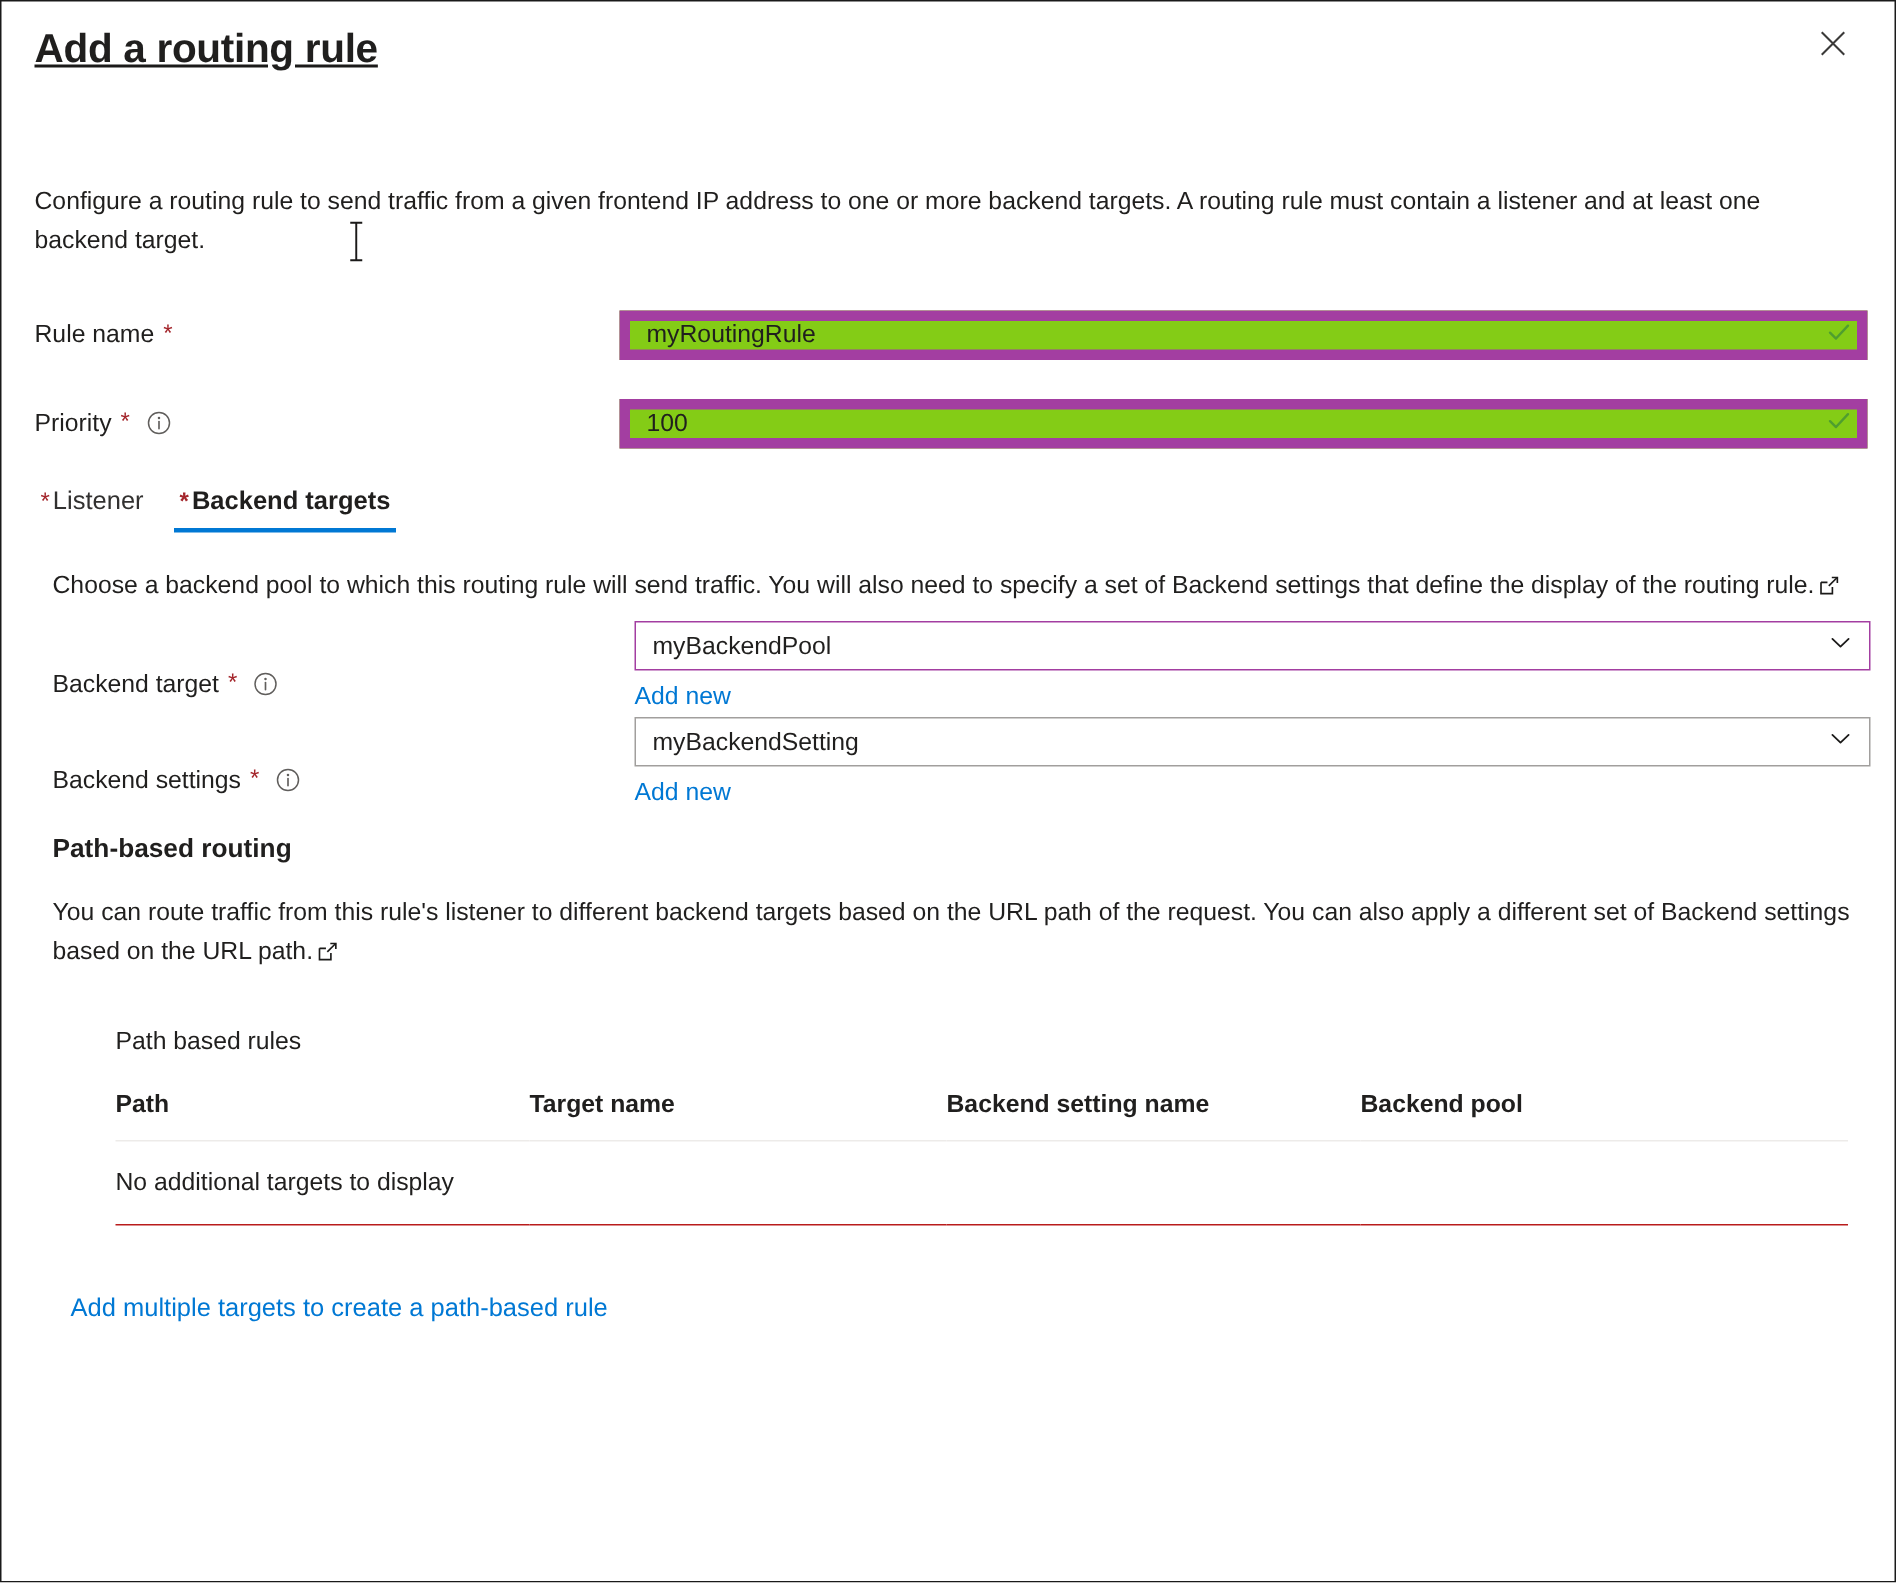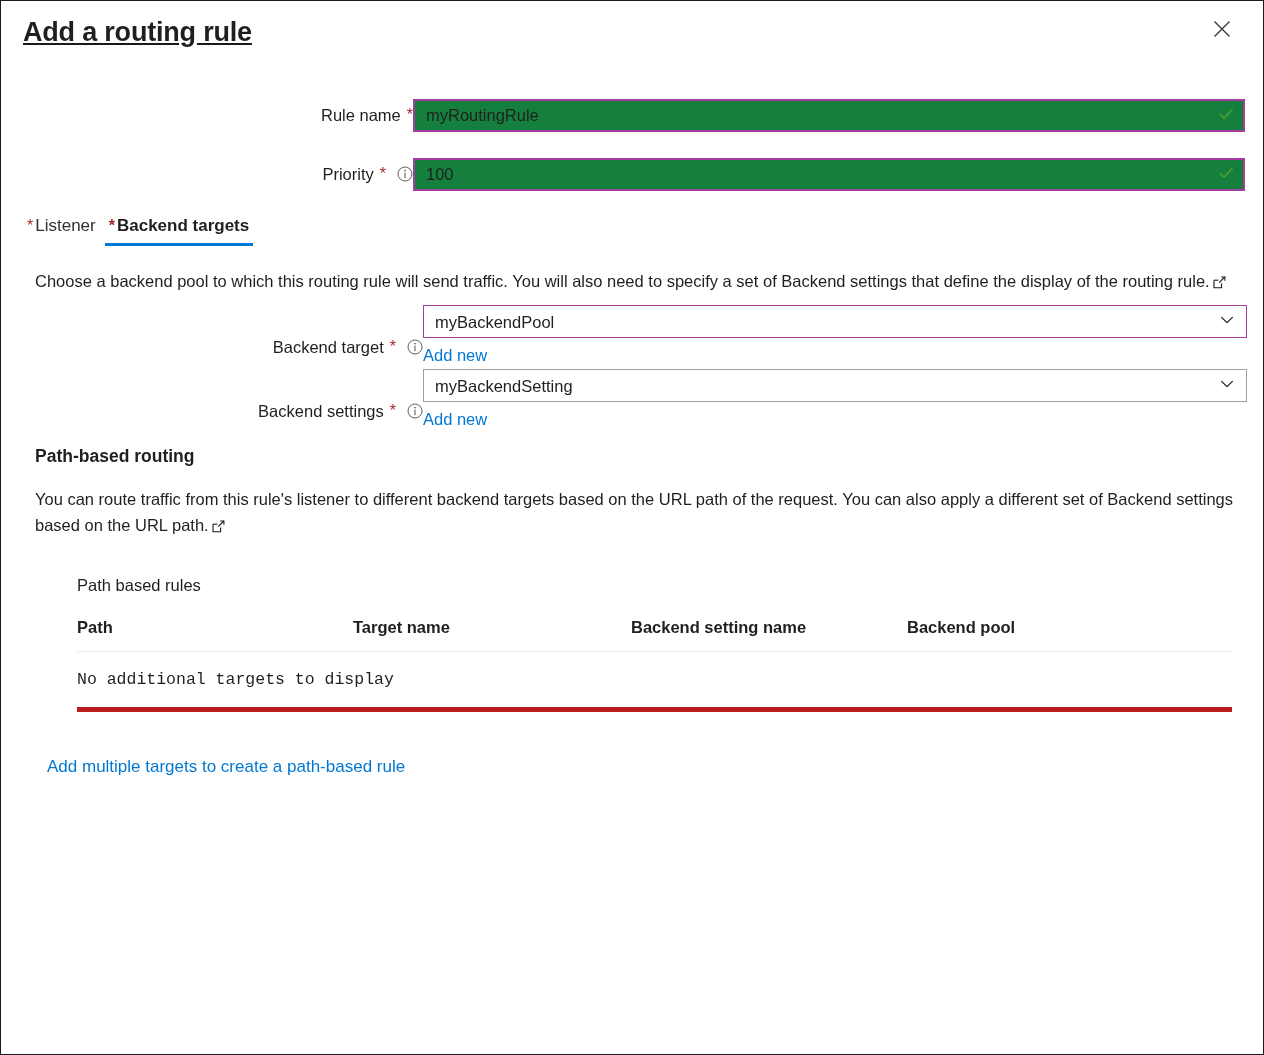--- a/index.html
+++ b/index.html
@@ -88,21 +88,20 @@
   .form-label {
     width: 390px;
     flex: 0 0 390px;
     font-size: 16.5px;
     line-height: 22px;
     color: #201f1e;
     padding-top: 5px;
     display: flex;
     align-items: center;
     gap: 3px;
-    justify-content: flex-end;
   }
   .req-star {
     color: #a4262c;
     font-size: 16px;
     margin-left: 3px;
   }
   .info-icon {
     display: inline-flex;
     align-items: center;
     justify-content: center;
@@ -112,43 +111,43 @@
     flex: 0 0 16px;
     cursor: pointer;
   }
 
   .field-col { flex: 1 1 auto; min-width: 0; }
 
   .text-input {
     box-sizing: border-box;
     width: 832px;
     height: 33px;
-    border: 2px solid #a3a3a3;
+    border: 7px solid #a3a3a3;
     border-color: #a33ea1;
-    background: #15803d;
+    background: #84cc16;
     font-family: "Liberation Sans", sans-serif;
     font-size: 16.5px;
     color: #201f1e;
     padding: 0 34px 0 11px;
     outline: none;
   }
   .input-wrap { position: relative; display: inline-block; }
   .valid-check {
     position: absolute;
     right: 10px;
     top: 50%;
     transform: translateY(-50%);
     pointer-events: none;
   }
 
   
   .tab-strip {
     display: flex;
     align-items: flex-end;
-    gap: 5px;
+    gap: 16px;
     margin-top: 22px;
     padding-left: 0;
   }
   .tab {
     position: relative;
     padding: 2px 4px 9px 4px;
     font-size: 17px;
     line-height: 22px;
     color: #323130;
     cursor: pointer;
@@ -295,22 +294,21 @@
     font-size: 16.5px;
     font-weight: 600;
     color: #201f1e;
     padding: 0 0 14px 0;
     border-bottom: 1px solid #edebe9;
   }
   table.path-table td {
     font-size: 16.5px;
     color: #201f1e;
     padding: 18px 0 18px 0;
-    border-bottom: 5px solid #b91c1c;
-    font-family: Liberation Mono, monospace;
+    border-bottom: 1px solid #b91c1c;
   }
   .col-path { width: 276px; }
   .col-target { width: 278px; }
   .col-setting { width: 276px; }
   .col-pool { width: auto; }
 
   .footer-link {
     display: inline-block;
     margin: 45px 0 0 12px;
     font-size: 17px;
@@ -330,20 +328,28 @@
       <span>
         <svg width="20" height="20" viewBox="0 0 20 20" aria-hidden="true">
           <path d="M2.5 2.5 L17.5 17.5 M17.5 2.5 L2.5 17.5" stroke="#3b3a39" stroke-width="1.4" fill="none"></path>
         </svg>
       </span>
     </button>
   </div>
 
   <div class="blade-body">
 
+    <p class="intro-text">
+      <span>Configure a routing rule to send traffic from a given frontend IP address to one or more backend targets. A routing rule must contain a listener and at least one backend target.</span>
+      <span class="ibeam-cursor">
+        <svg width="11" height="28" viewBox="0 0 11 28" aria-hidden="true">
+          <path d="M1.5 1.5 H9.5 M5.5 1.5 V26.5 M1.5 26.5 H9.5" stroke="#1b1a19" stroke-width="1.3" fill="none"></path>
+        </svg>
+      </span>
+    </p>
 
     <div class="form-row" style="margin-top:34px;">
       <div class="form-label">
         <span>Rule name</span>
         <span class="req-star">*</span>
       </div>
       <div class="field-col">
         <span class="input-wrap">
           <input class="text-input" type="text" value="myRoutingRule" style="">
           <span class="valid-check">

